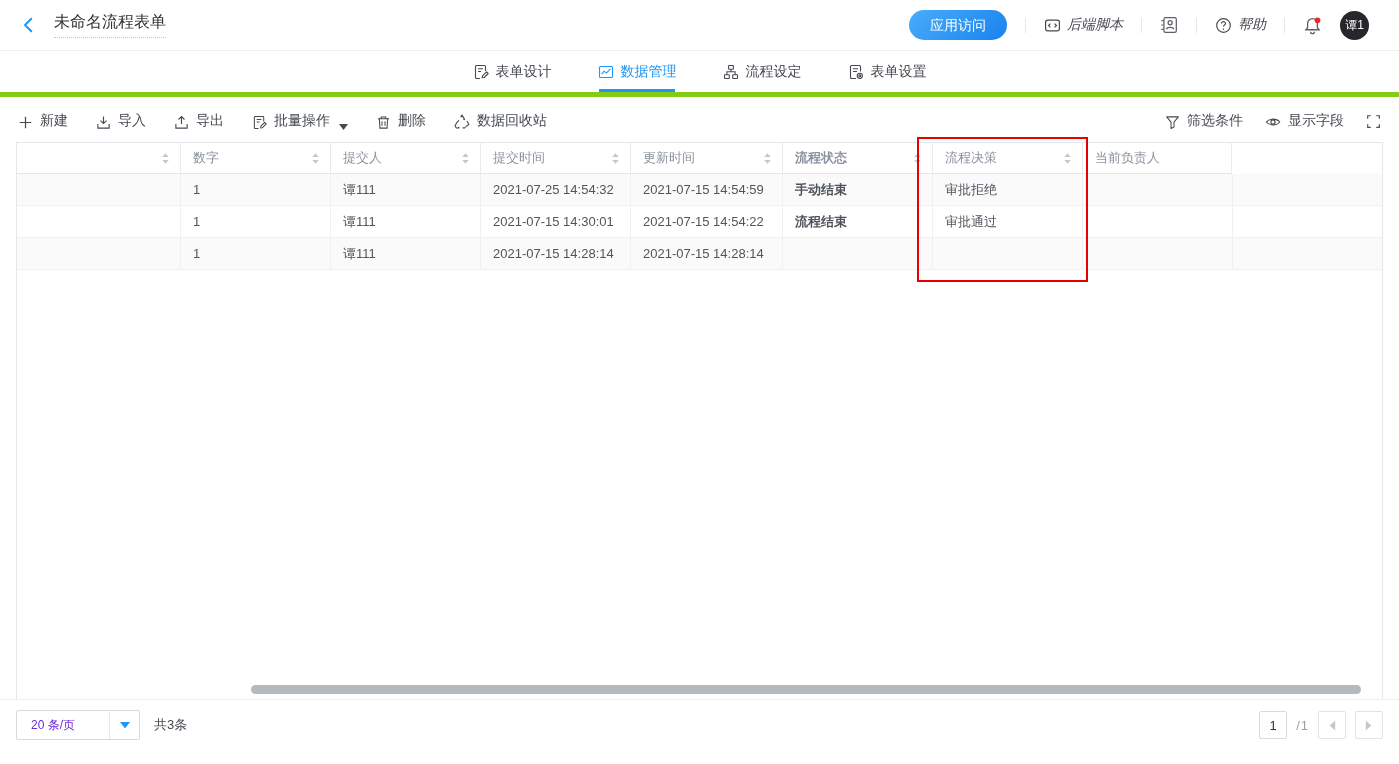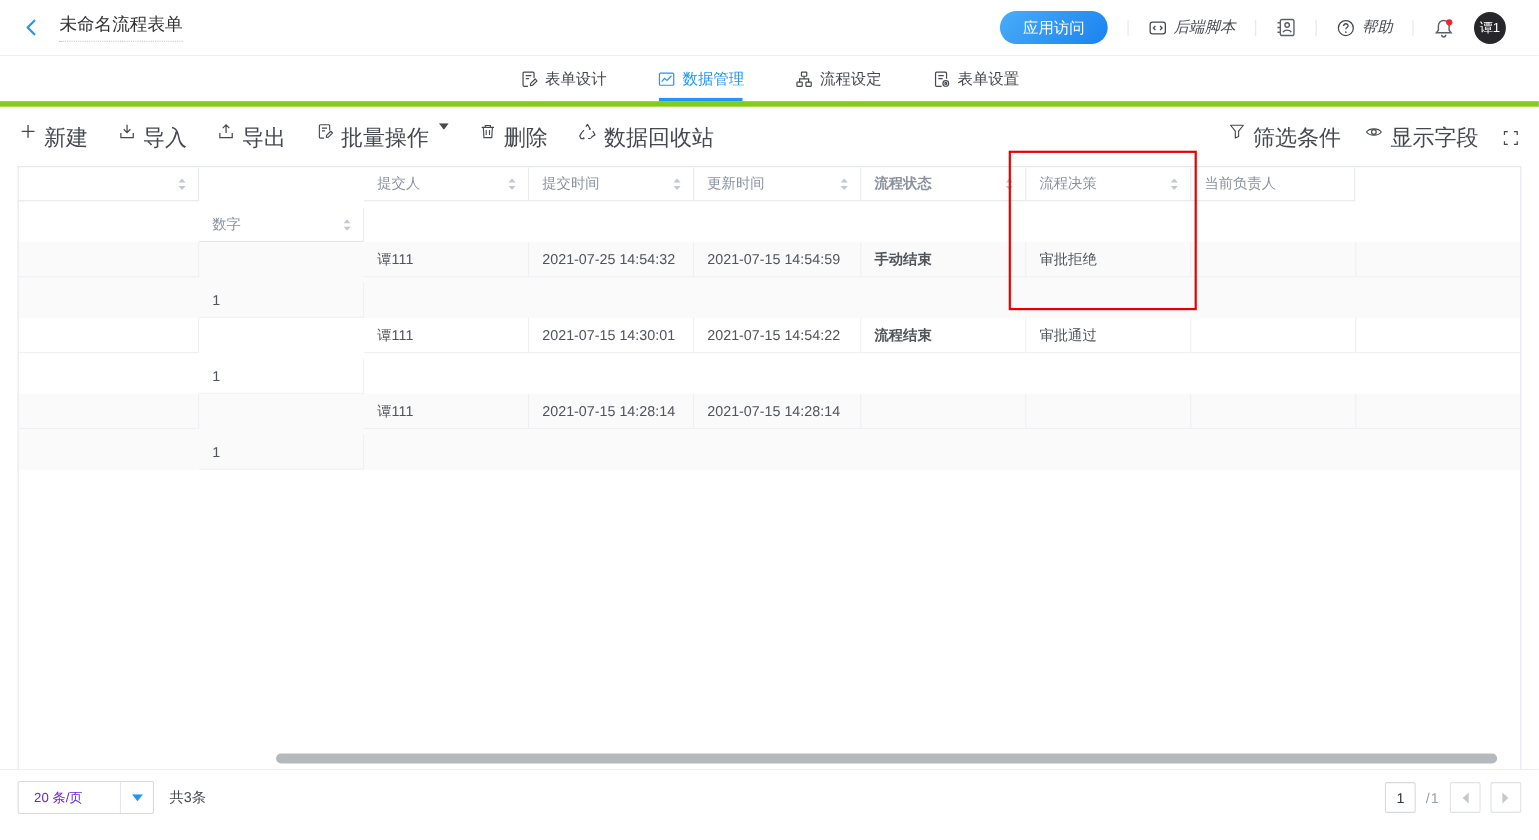--- a/index.html
+++ b/index.html
@@ -50,33 +50,33 @@
   .tab.active::after {
     content:""; position:absolute; left:50%; transform:translateX(-50%);
     bottom:0; width:76px; height:3px; background:#2196f3;
   }
 
   
   .content { flex:1; display:flex; flex-direction:column; padding:0 16px; min-height:0; }
   .toolbar { flex:none; display:flex; justify-content:space-between; align-items:center; padding:15px 2px 12px; }
   .tb-left { display:flex; align-items:center; gap:28px; }
   .tb-right { display:flex; align-items:center; gap:22px; }
-  .tb-item { display:flex; align-items:flex-start; gap:7px; font-size:20px; color:#45494f; cursor:pointer; white-space:nowrap; }
+  .tb-item { display:flex; align-items:flex-end; gap:7px; font-size:14px; color:#45494f; cursor:pointer; white-space:nowrap; }
   .caret-sm { margin-left:2px; display:flex; }
 
   
   .table-wrap { flex:1; border:1px solid #e4e7ed; border-bottom:none; position:relative; overflow:hidden; background:#fff; }
   .t-row { display:flex; }
   .t-head .t-cell { height:31px; color:#8a919f; font-size:13px; border-bottom:1px solid #e4e7ed; display:flex; align-items:center; justify-content:space-between; }
   .t-body-row .t-cell { height:32px; font-size:13px; color:#50555c; border-bottom:1px solid #eef0f3; display:flex; align-items:center; }
   .t-body-row.stripe { background:#fafafa; }
   .t-body-row { cursor:pointer; }
   .t-cell { padding:0 10px 0 12px; border-right:1px solid #eef0f3; overflow:hidden; white-space:nowrap; }
   .t-head .t-cell { border-right:1px solid #e9ebef; }
-  .c0{width:164px;} .c1{width:150px;margin-top:37px;} .c2{width:150px;} .c3{width:150px;} .c4{width:152px;}
+  .c0{width:164px;} .c1{width:150px;} .c2{width:150px;} .c3{width:150px;} .c4{width:152px;}
   .c5{width:150px;font-weight:bold;} .c6{width:150px;} .c7{width:150px;} .c8{width:149px; border-right:none;}
   .sort-ico { display:flex; flex:none; cursor:pointer; }
 
   .h-scrollbar {
     position:absolute; bottom:5px; left:234px; width:1110px; height:9px;
     background:#b5b9bd; border-radius:5px; cursor:grab;
   }
 
   
   .footer {

